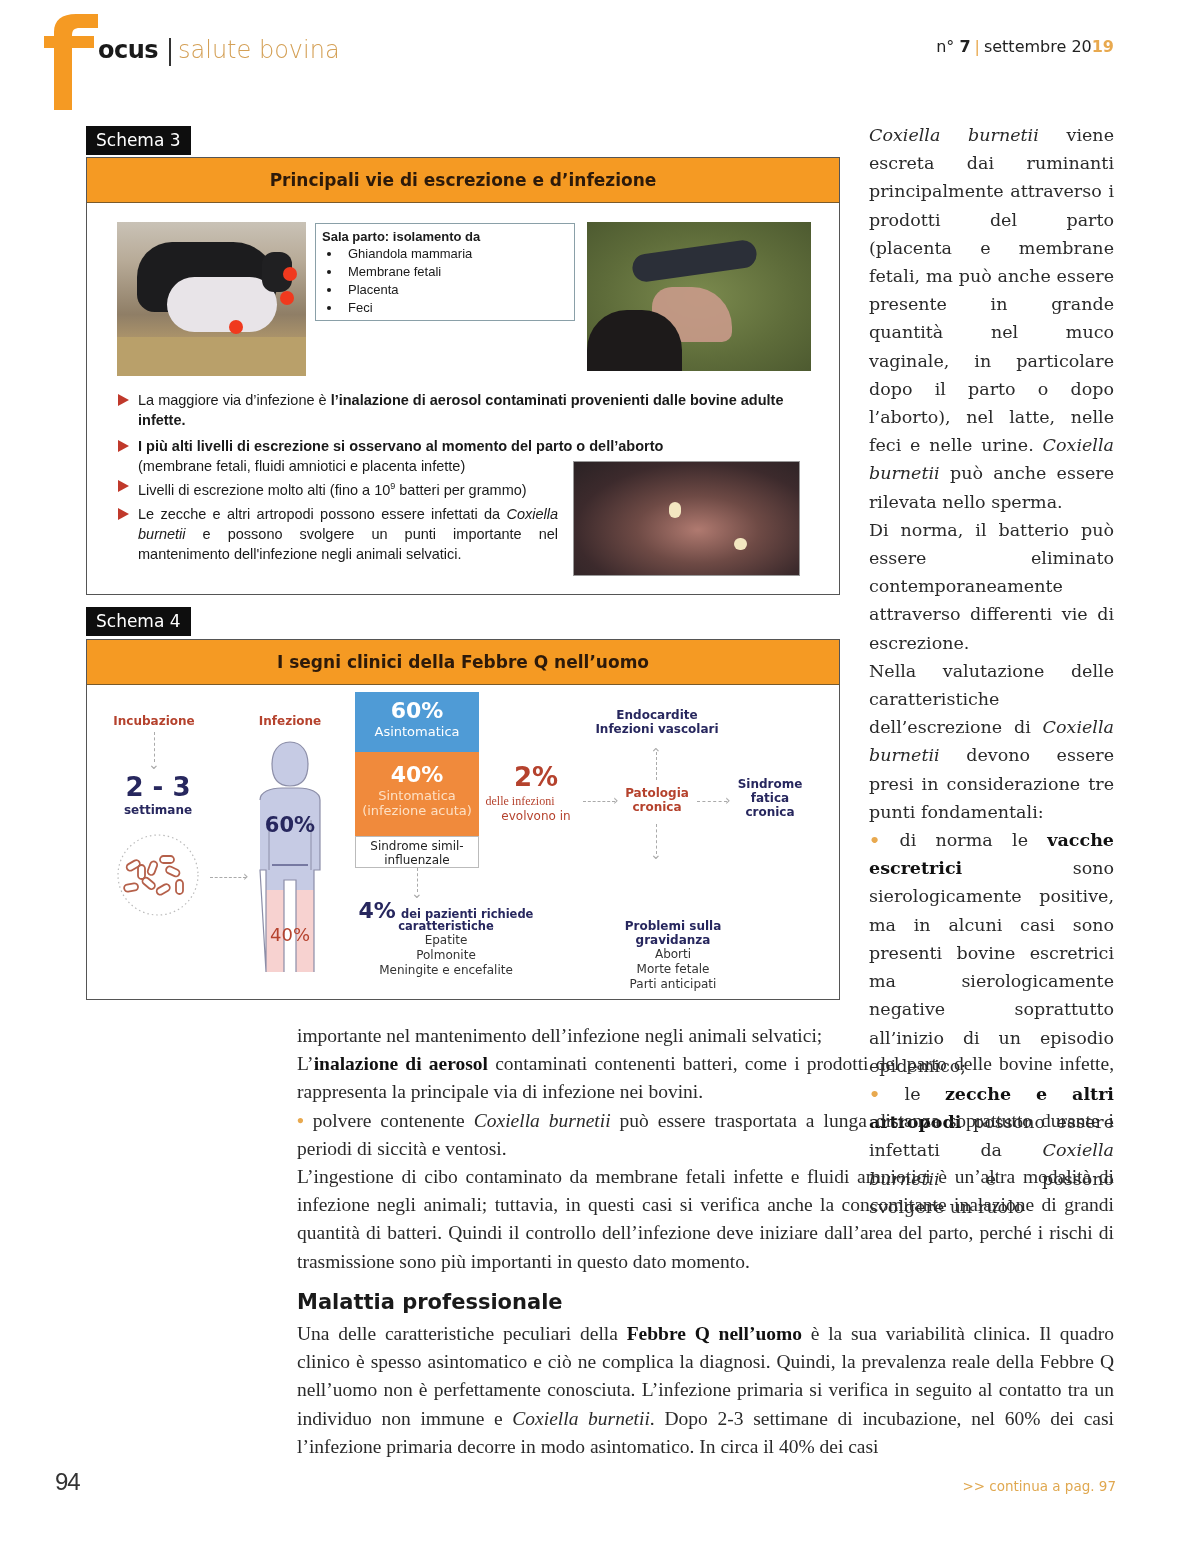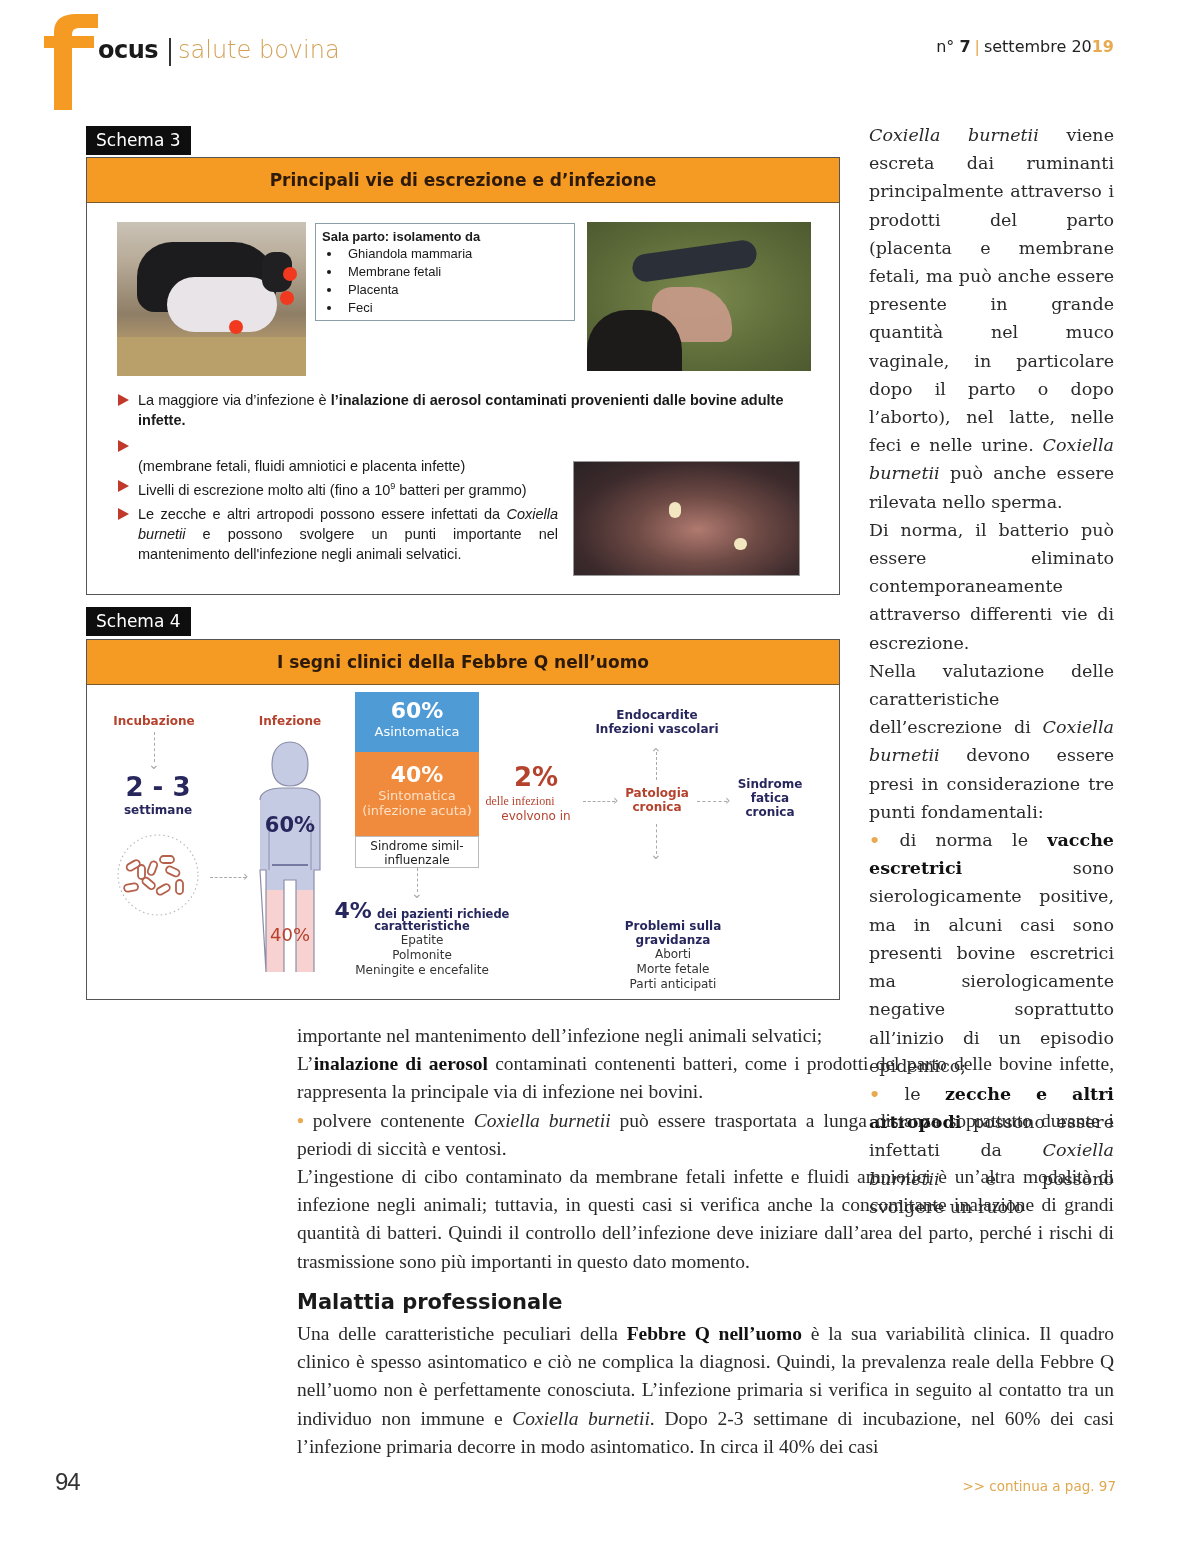--- a/index.html
+++ b/index.html
@@ -104,21 +104,21 @@
   <div style="position:absolute; left:0; top:88px; width:95px; height:61px; background:#1d1a1a; border-radius:40px 40px 0 0;"></div>
 </div>
 
 <div class="s3-bullets">
   <div class="s3-b" style="margin-bottom:6px;">
     <span class="tri"></span>
     <span>La maggiore via d’infezione è </span><b>l’inalazione di aerosol contaminati provenienti dalle bovine adulte infette.</b>
   </div>
   <div class="s3-b">
     <span class="tri"></span>
-    <br>
+    <b>I più alti livelli di escrezione si osservano al momento del parto o dell’aborto</b><br>
     <span>(membrane fetali, fluidi amniotici e placenta infette)</span>
   </div>
   <div class="s3-b" style="margin-bottom:4px;">
     <span class="tri"></span>
     <span>Livelli di escrezione molto alti (fino a 10</span><sup style="font-size:9px;">9</sup><span> batteri per grammo)</span>
   </div>
   <div class="s3-b" style="width:420px; text-align:justify;">
     <span class="tri"></span>
     <span>Le zecche e altri artropodi possono essere infettati da </span><i>Coxiella burnetii</i><span> e possono svolgere un punti importante nel mantenimento dell'infezione negli animali selvatici.</span>
   </div>
@@ -185,21 +185,21 @@
   <div class="pct-sub">Sintomatica</div>
   <div class="pct-sub">(infezione acuta)</div>
 </div>
 <div class="white-box">
   <div>Sindrome simil-</div>
   <div>influenzale</div>
 </div>
 <div class="dash-v" style="left:417px; top:868px; height:24px;"></div>
 <div class="chev" style="left:411px; top:886px;">⌄</div>
 
-<div class="abs" style="left:332px; top:898px; width:180px; text-align:center; font-family:'DejaVu Sans',sans-serif;">
+<div class="abs" style="left:356px; top:898px; width:180px; text-align:center; font-family:'DejaVu Sans',sans-serif;">
   <div style="white-space:nowrap;"><span style="font-size:22px; font-weight:bold; color:#27275e;">4%</span> <span style="font-size:11.5px; font-weight:bold; color:#27275e;">dei pazienti richiede</span></div>
   <div style="font-size:11.5px; font-weight:bold; color:#27275e; margin-top:-4px;">caratteristiche</div>
   <div class="d-text">Epatite</div>
   <div class="d-text">Polmonite</div>
   <div class="d-text">Meningite e encefalite</div>
 </div>
 
 <div class="abs" style="left:488px; top:762px; width:96px; text-align:center; font-family:'DejaVu Sans',sans-serif; font-weight:bold; font-size:26px; color:#b5422d;">2%</div>
 <div class="abs d-text" style="left:472px; top:794px; width:96px; color:#b5422d;font-family:Liberation Serif, serif;">delle infezioni</div>
 <div class="abs d-text" style="left:488px; top:809px; width:96px; color:#b5422d;">evolvono in</div>

